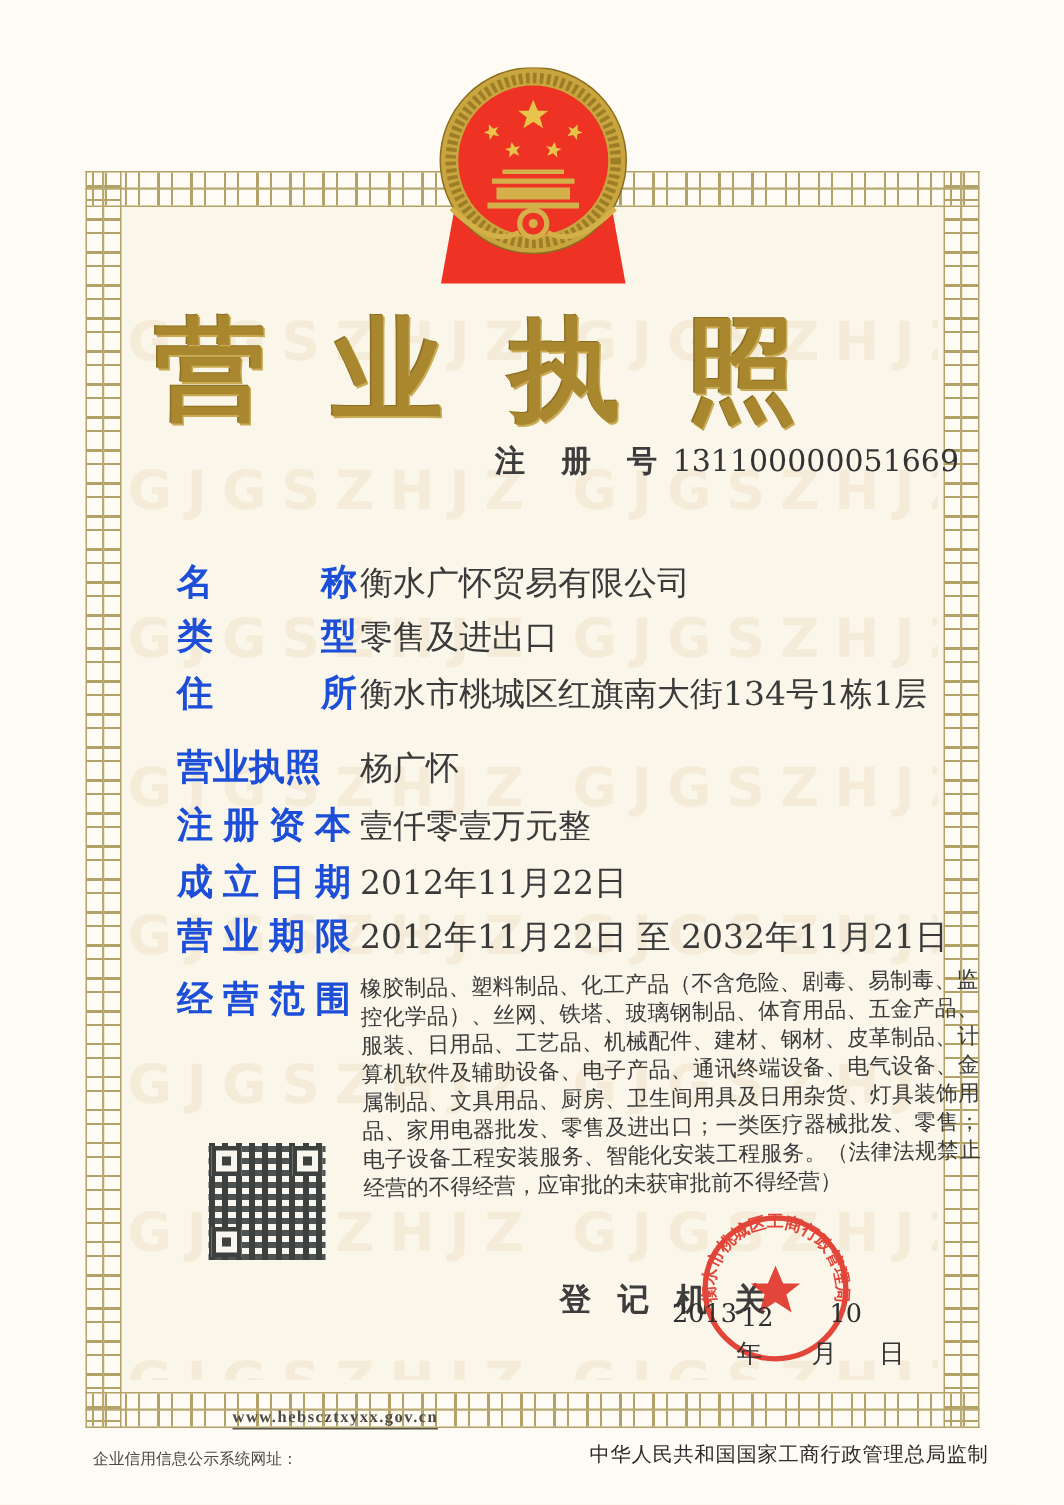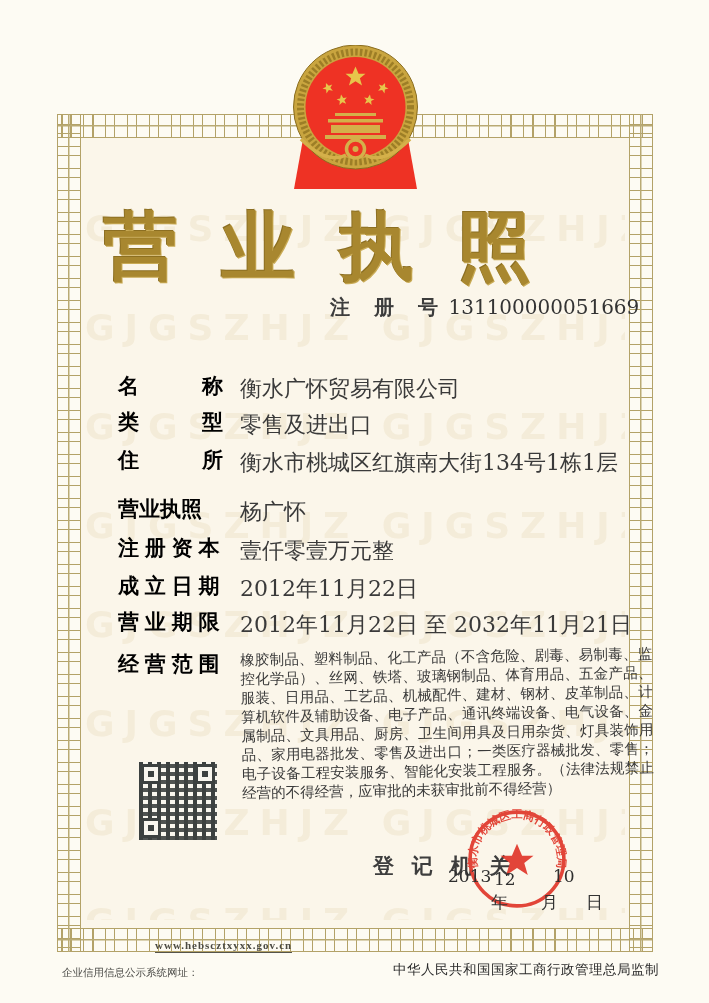--- a/index.html
+++ b/index.html
@@ -49,21 +49,21 @@
            color:#a8872f; text-shadow:1px 1px 0 #c9ab56, -1px -1px 0 #8c6f22;
            font-family:"DejaVu Serif","Liberation Serif",serif; }
 
   
   .regno { position:absolute; left:330px; top:294px; z-index:2; white-space:nowrap; }
   .regno .lbl { font-size:20px; font-weight:bold; color:#3c3c3c; letter-spacing:2px; }
   .regno .num { font-size:20px; color:#333; font-family:"DejaVu Serif","Liberation Serif",serif; margin-left:4px; }
 
   
   .frow { position:absolute; left:118px; display:flex; z-index:2; }
-  .flabel { width:122px; flex:0 0 122px; font-size:21px; font-weight:bold; color:#000000; white-space:nowrap; }
+  .flabel { width:122px; flex:0 0 122px; font-size:24px; font-weight:bold; color:#1d4ed8; white-space:nowrap; }
   .fvalue { font-size:22px; color:#3a3a3a; font-family:"DejaVu Serif","Liberation Serif",serif; padding-top:2px; white-space:nowrap; }
   .frow.scope .fvalue { white-space:normal; width:412px; font-size:14.5px; line-height:19px; padding-top:1px;
                         text-align:justify; transform:rotate(-0.9deg); transform-origin:left top; }
 
   
   .qr { position:absolute; left:139px; top:762px; width:78px; height:78px; z-index:2; padding:2px;
         background:
           repeating-linear-gradient(0deg, rgba(60,65,64,0.9) 0 4px, transparent 4px 8px),
           repeating-linear-gradient(90deg, #3c4140 0 4px, #f8f6ee 4px 9px);
   }

